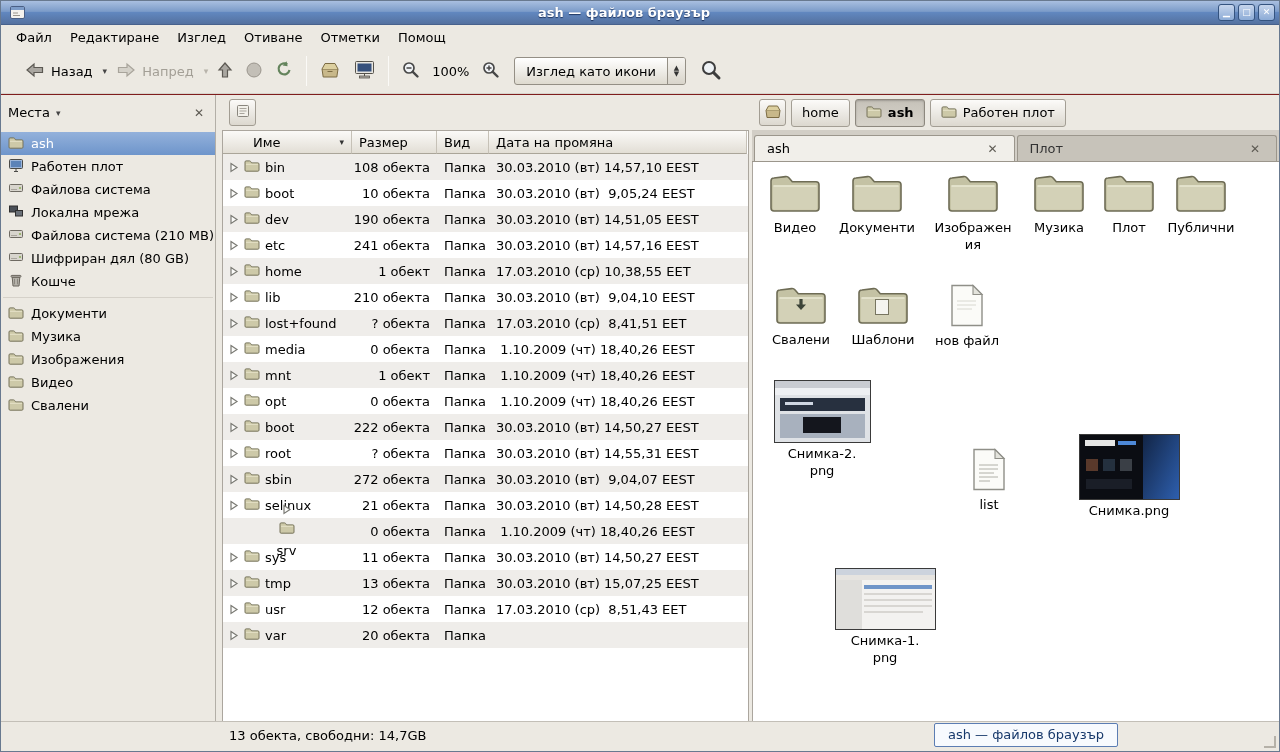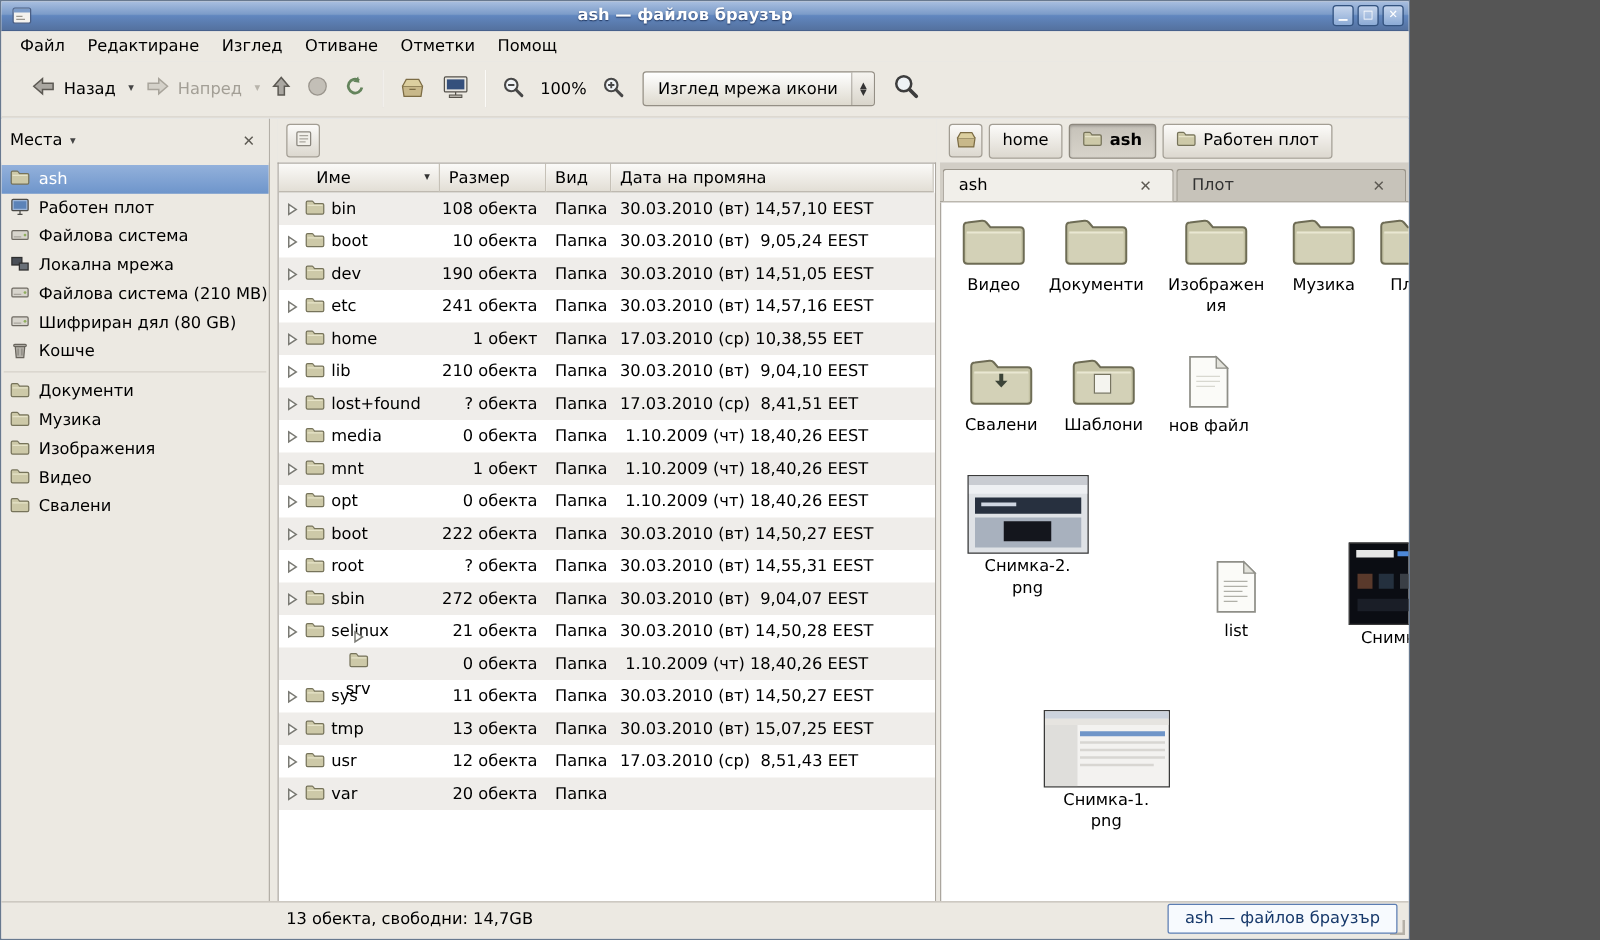--- a/index.html
+++ b/index.html
@@ -1,17 +1,17 @@
 <!DOCTYPE html>
 <html><head>
 <meta charset="utf-8">
 <style>
   * { margin:0; padding:0; box-sizing:border-box; }
   body { background:#555; font-family:"DejaVu Sans","Liberation Sans",sans-serif; }
-  .window { position:relative; width:1128px; height:752px; background:#e5e5e5; color:#000;
+  .window { position:relative; width:1280px; height:752px; background:#7f1d1d; color:#000;
             font-size:13px; border:1px solid #68798f; overflow:hidden; }
 
   
   .titlebar { height:24px; display:flex; align-items:center; padding:0 4px;
               background:linear-gradient(#a9bfe0,#7c9cc9 45%,#6187bf 50%,#54719f);
               border-bottom:1px solid #47618c; }
   .tb-icon { width:17px; height:17px; margin:0 4px; flex:none; }
   .tb-title { flex:1; text-align:center; color:#fff; font-weight:bold;
               text-shadow:0 1px 1px rgba(20,40,80,.85); }
   .tb-btns { display:flex; gap:3px; }
@@ -195,21 +195,21 @@
     </div>
     <div class="zoom-label">100%</div>
     <div class="tbtn">
       <span><svg width="19" height="19">
             <circle cx="8" cy="8" r="5" fill="#f0f3f6" stroke="#474747" stroke-width="1.7"></circle>
             <path d="M11.8 11.8 L16.5 16.5" stroke="#474747" stroke-width="2.4" stroke-linecap="round"></path>
             <path d="M5.5 8h5 M8 5.5v5" stroke="#474747" stroke-width="1.5"></path>
           </svg></span>
     </div>
     <div class="combo">
-      <span class="val">Изглед мрежа икони</span>
+      <span class="val">Изглед като икони</span>
       <span class="spin">▲<br>▼</span>
     </div>
     <div class="tbtn">
       <span><svg width="22" height="22">
             <circle cx="9" cy="9" r="6" fill="#eef2f5" stroke="#3d3d3d" stroke-width="2"></circle>
             <path d="M13.6 13.6 L19 19" stroke="#3d3d3d" stroke-width="3" stroke-linecap="round"></path>
           </svg></span>
     </div>
   </div>
 

